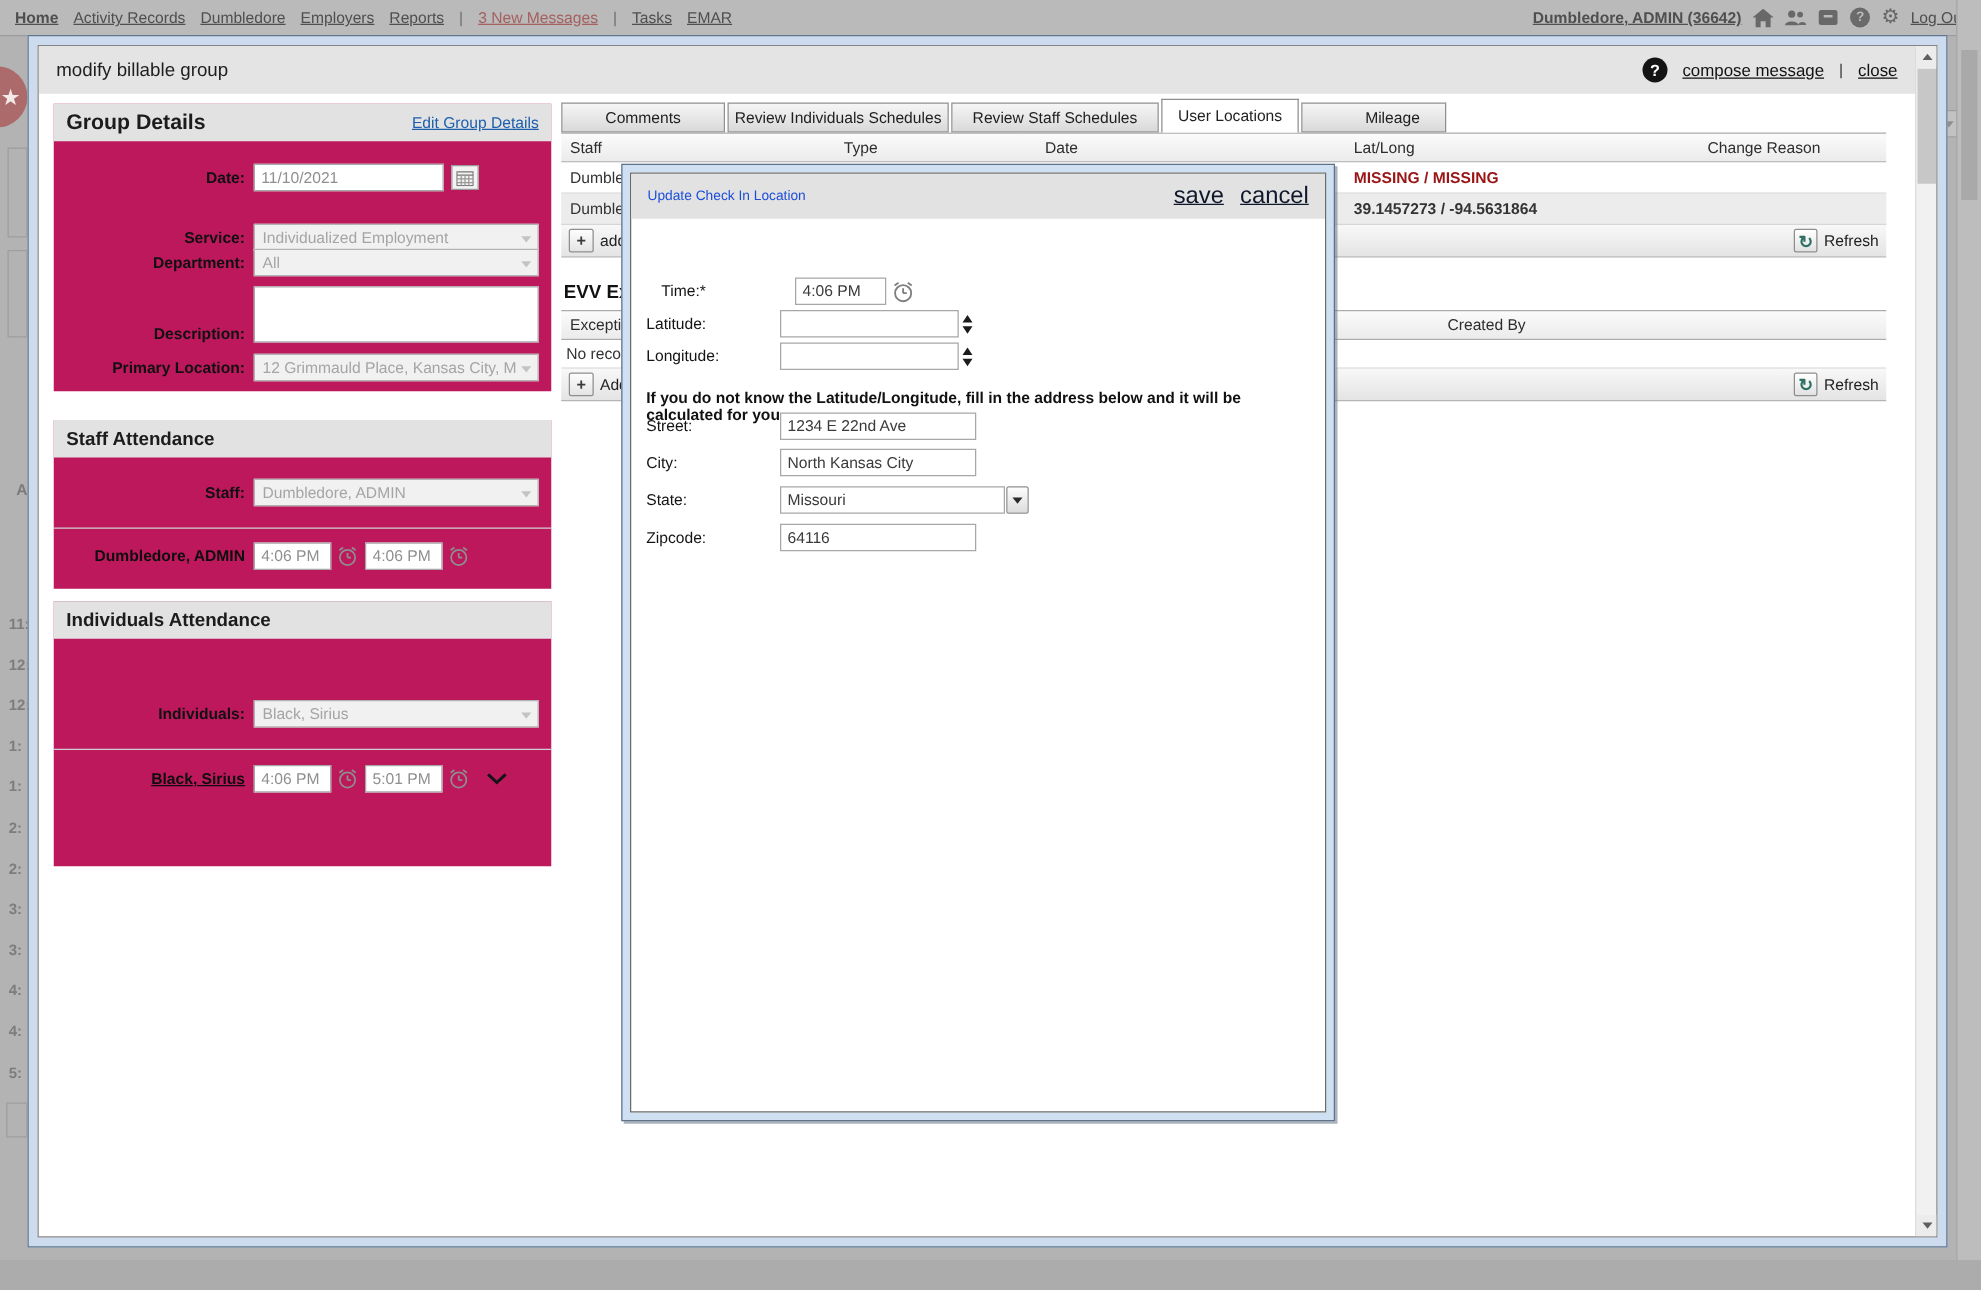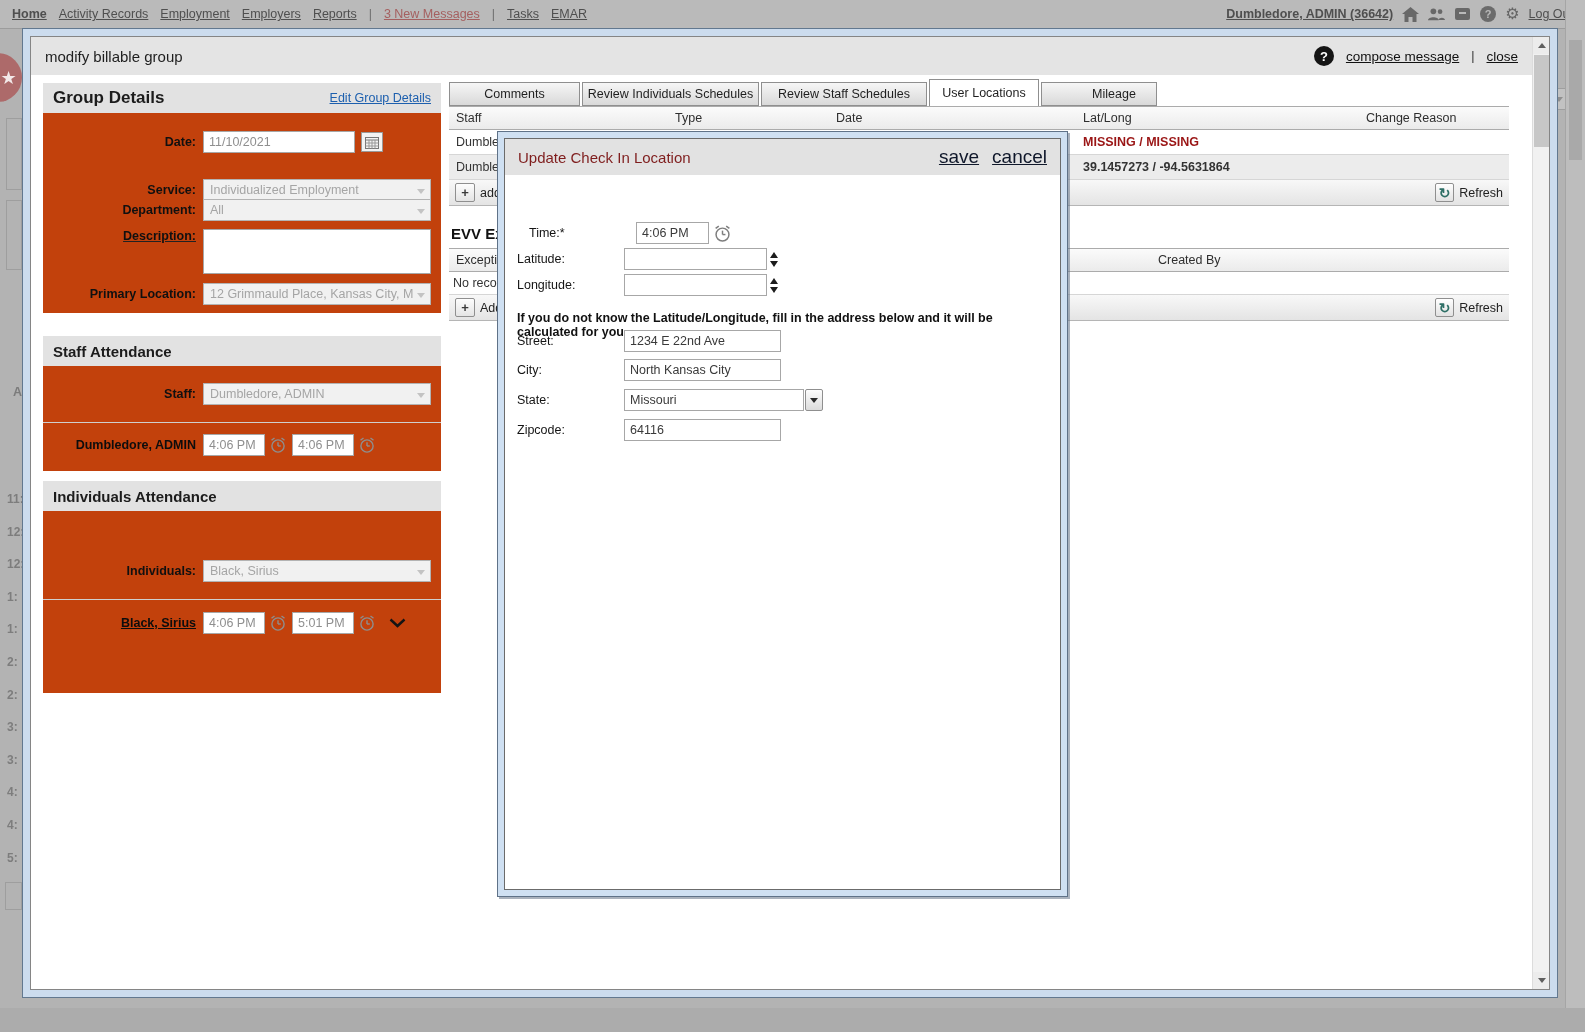--- a/index.html
+++ b/index.html
@@ -64,21 +64,21 @@
 
   
   .vscroll { position:absolute; right:0; top:0; bottom:0; width:17px; background:#f1f1f1; border-left:1px solid #dcdcdc; }
   .vscroll .btn { position:absolute; left:0; width:17px; height:17px; background:#ececec; display:flex; align-items:center; justify-content:center; }
   .vscroll .btn.up { top:0; } .vscroll .btn.down { bottom:0; }
   .tri-up { width:0; height:0; border-left:4px solid transparent; border-right:4px solid transparent; border-bottom:5px solid #5f5f5f; }
   .tri-down { width:0; height:0; border-left:4px solid transparent; border-right:4px solid transparent; border-top:5px solid #5f5f5f; }
   .vscroll .thumb { position:absolute; left:1px; top:18px; width:15px; height:92px; background:#c7c7c7; }
 
   
-  .section { position:absolute; left:12px; width:398px; background:#c2410c; }
+  .section { position:absolute; left:12px; width:398px; background:#be185d; }
   .section-hd {
     height:30px; background:#e2e2e2; display:flex; align-items:center; padding:0 10px;
   }
   .section-hd .ttl { font-weight:bold; color:#1c1c1c; }
   .gd-ttl { font-size:17px; } .sa-ttl { font-size:15px; } .ia-ttl { font-size:15px; }
   .blue-link { margin-left:auto; color:#1c5fae; text-decoration:underline; cursor:pointer; font-size:12.5px; }
   .frow { position:absolute; left:8px; display:flex; align-items:center; }
   .flabel { width:145px; text-align:right; font-weight:bold; margin-right:7px; color:#101010; }
   .txt {
     height:22px; border:1px solid #a7a7a7; background:#fff; font-family:inherit;
@@ -144,21 +144,21 @@
   
   .modal {
     position:absolute; left:497px; top:131px; width:571px; height:766px;
     background:#cfe0f2; border:1px solid #5f7288; padding:6px; z-index:50;
     box-shadow:2px 2px 0 rgba(100,115,135,.55);
   }
   .modal-inner { position:relative; width:100%; height:100%; background:#fff; border:1px solid #6b6b6b; overflow:hidden; }
   .modal-hd {
     height:36px; background:#e2e2e2; display:flex; align-items:center; padding:0 13px;
   }
-  .modal-title { font-size:15px; color:#7f1d1d; }
+  .modal-title { font-size:11px; color:#1d4ed8; }
   .modal-hd-right { margin-left:auto; display:flex; gap:13px; }
   .modal-link { color:#0f172a; text-decoration:underline; font-size:19px; cursor:pointer; }
   .mrow { position:absolute; left:12px; display:flex; align-items:center; }
   .mlabel { width:107px; color:#141414; }
   .mtxt { height:22px; border:1px solid #a7a7a7; background:#fff; font-family:inherit; font-size:12.5px; color:#3a3a3a; padding:0 5px; }
   .spinner { display:inline-flex; flex-direction:column; margin-left:3px; gap:3px; }
   .sp-up { width:0; height:0; border-left:4px solid transparent; border-right:4px solid transparent; border-bottom:6px solid #1c1c1c; cursor:pointer; }
   .sp-dn { width:0; height:0; border-left:4px solid transparent; border-right:4px solid transparent; border-top:6px solid #1c1c1c; cursor:pointer; }
   .instr { position:absolute; left:12px; top:136px; width:535px; font-weight:bold; color:#111; }
   .ddl-btn {
@@ -166,21 +166,21 @@
     background:linear-gradient(#fdfdfd,#dcdcdc); display:inline-flex; align-items:center; justify-content:center; cursor:pointer;
   }
   .ddl-btn i { width:0; height:0; border-left:4px solid transparent; border-right:4px solid transparent; border-top:5px solid #2a2a2a; }
 </style>
 </head>
 <body>
 
 <div class="topnav">
   <a style="font-weight:bold;">Home</a>
   <a>Activity Records</a>
-  <a>Employment</a>
+  <a>Dumbledore</a>
   <a>Employers</a>
   <a>Reports</a>
   <span class="sep">|</span>
   <a class="msgs">3 New Messages</a>
   <span class="sep">|</span>
   <a>Tasks</a>
   <a>EMAR</a>
   <div class="nav-right">
     <span class="user">Dumbledore, ADMIN (36642)</span>
     <span class="nav-ic">
@@ -289,21 +289,21 @@
             <i class="arr"></i>
           </div>
       </div>
       <div class="frow" style="top:116px;">
         <span class="flabel">Department:</span>
         <div class="sel" style="width:228px;">
             <span>All</span>
             <i class="arr"></i>
           </div>
       </div>
-      <div class="frow" style="top:146px; align-items:flex-start;text-decoration:underline;">
+      <div class="frow" style="top:146px; align-items:flex-end;">
         <span class="flabel">Description:</span>
         <textarea class="desc" style=""></textarea>
       </div>
       <div class="frow" style="top:200px;">
         <span class="flabel">Primary Location:</span>
         <div class="sel" style="width:228px;">
             <span>12 Grimmauld Place, Kansas City, M</span>
             <i class="arr"></i>
           </div>
       </div>

